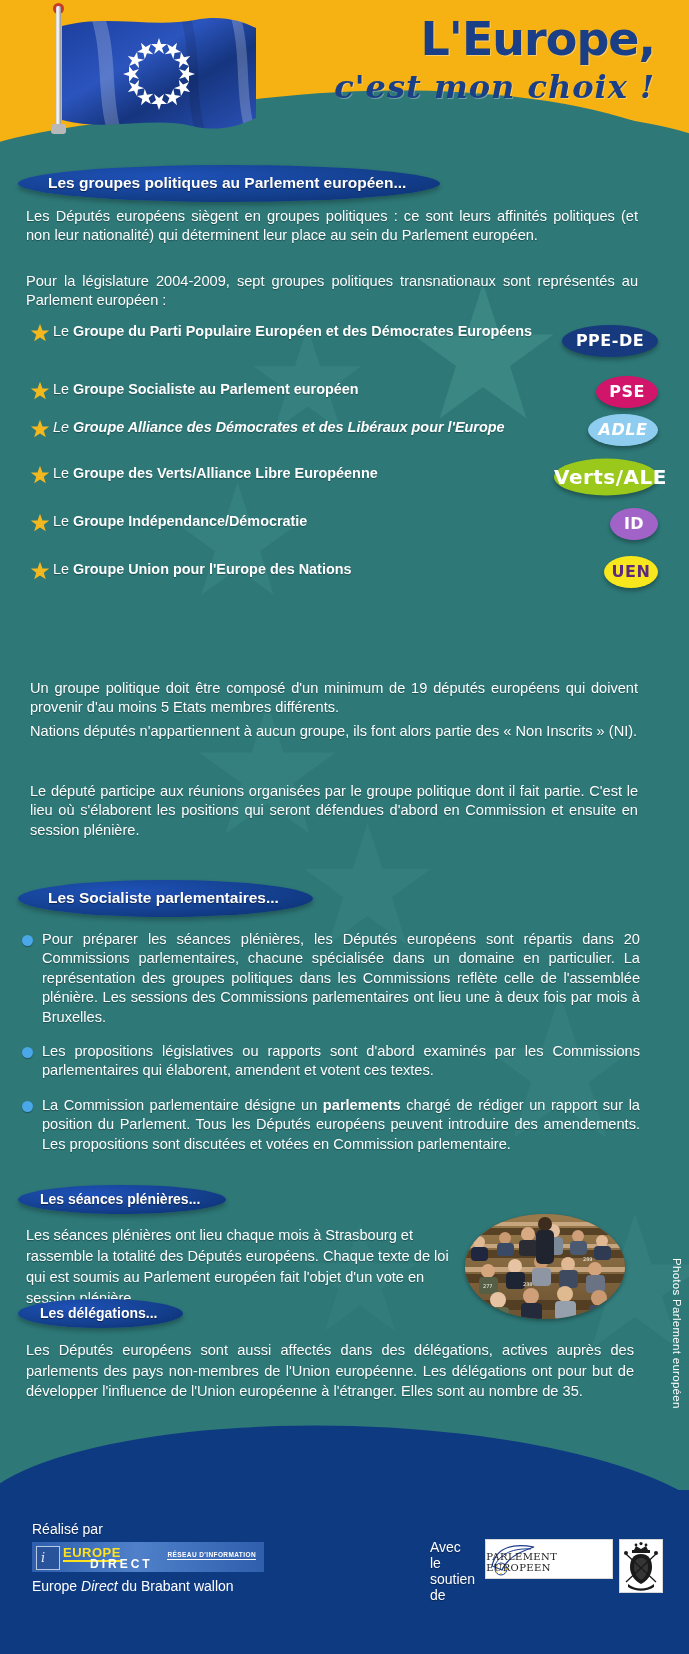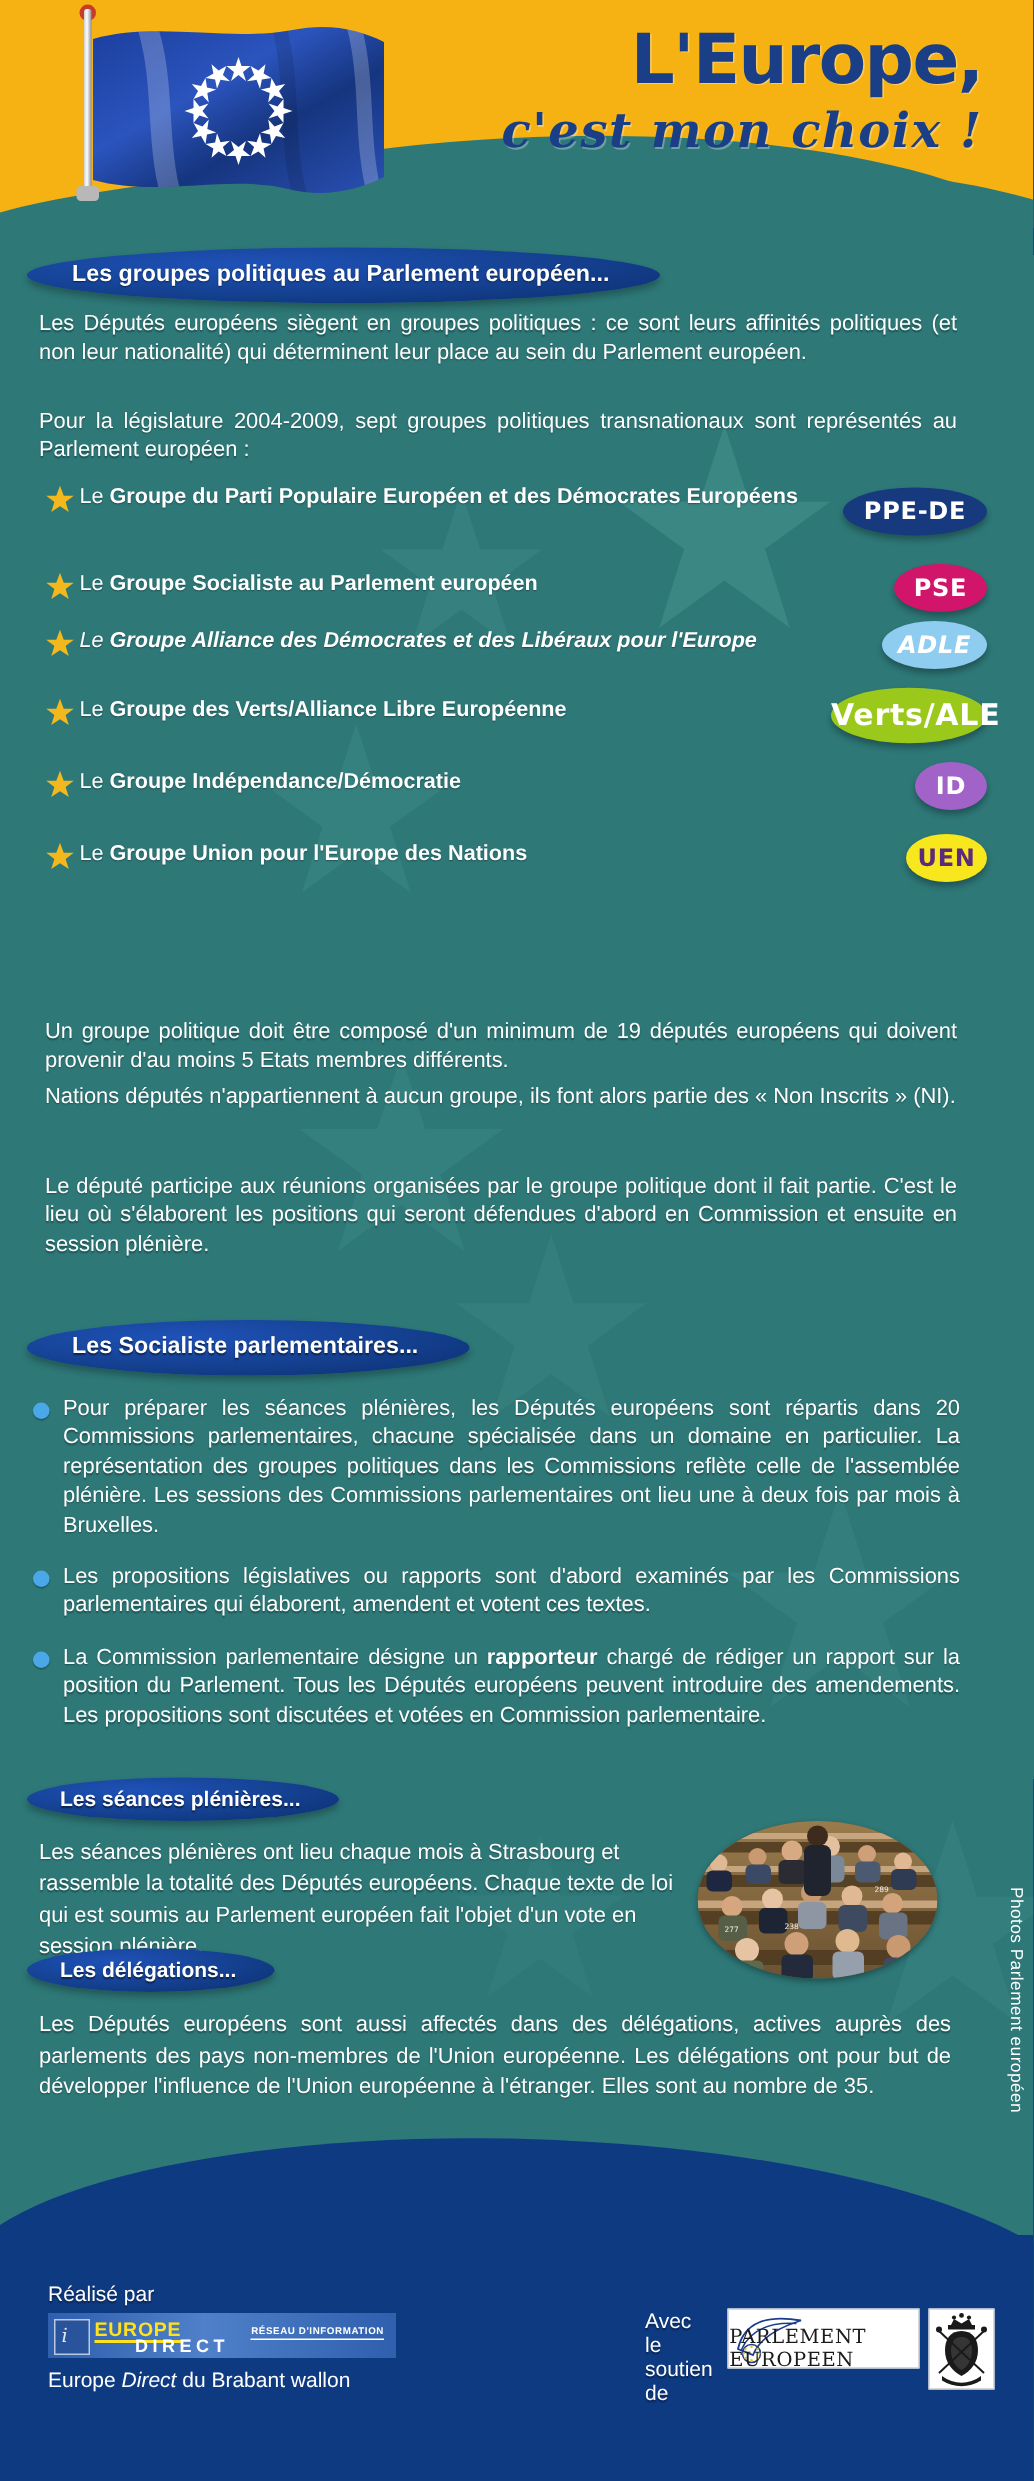--- a/index.html
+++ b/index.html
@@ -225,21 +225,21 @@
   .logo-box{
     background:#ffffff;
     border:1px solid #d8d8d8;
     display:inline-block;
     vertical-align:middle;
   }
   .ep-logo{width:126px;height:38px;position:relative;}
   .ep-logo .ep-txt{
     position:absolute;right:4px;top:11px;
     color:#1a1a1a;font-family:"DejaVu Serif","Liberation Serif",serif;
-    font-size:13px;letter-spacing:.4px;
+    font-size:10px;letter-spacing:.4px;
   }
   .crest-logo{width:42px;height:52px;position:relative;}
 </style>
 </head>
 <body>
 
 <div id="page">
 
   <div class="frame-blue"></div>
 
@@ -449,21 +449,21 @@
       <div class="bullet-row" style="margin-top:0;">
         <span class="bdot"></span>
         <span class="para" style="flex:1;">Pour préparer les séances plénières, les Députés européens sont répartis dans 20 Commissions parlementaires, chacune spécialisée dans un domaine en particulier. La représentation des groupes politiques dans les Commissions reflète celle de l'assemblée plénière. Les sessions des Commissions parlementaires ont lieu une à deux fois par mois à Bruxelles.</span>
       </div>
       <div class="bullet-row">
         <span class="bdot"></span>
         <span class="para" style="flex:1;">Les propositions législatives ou rapports sont d'abord examinés par les Commissions parlementaires qui élaborent, amendent et votent ces textes.</span>
       </div>
       <div class="bullet-row">
         <span class="bdot"></span>
-        <span class="para" style="flex:1;"><span>La Commission parlementaire désigne un </span><b>rapporteur</b><span> chargé de rédiger un rapport sur la position du Parlement. Tous les Députés européens peuvent introduire des amendements. Les propositions sont discutées et votées en Commission parlementaire.</span></span>
+        <span class="para" style="flex:1;"><span>La Commission parlementaire désigne un </span><b>parlements</b><span> chargé de rédiger un rapport sur la position du Parlement. Tous les Députés européens peuvent introduire des amendements. Les propositions sont discutées et votées en Commission parlementaire.</span></span>
       </div>
     </div>
 
     <div style="position:absolute;left:18px;top:1185px;">
       <span class="pill small">Les séances plénières...</span>
     </div>
     <div class="para nojust" style="position:absolute;left:26px;top:1225px;width:432px;line-height:1.45;">Les séances plénières ont lieu chaque mois à Strasbourg et rassemble la totalité des Députés européens. Chaque texte de loi qui est soumis au Parlement européen fait l'objet d'un vote en session plénière.</div>
 
     <div class="photo" style="left:465px;top:1214px;">
       <div class="photo-inner">

